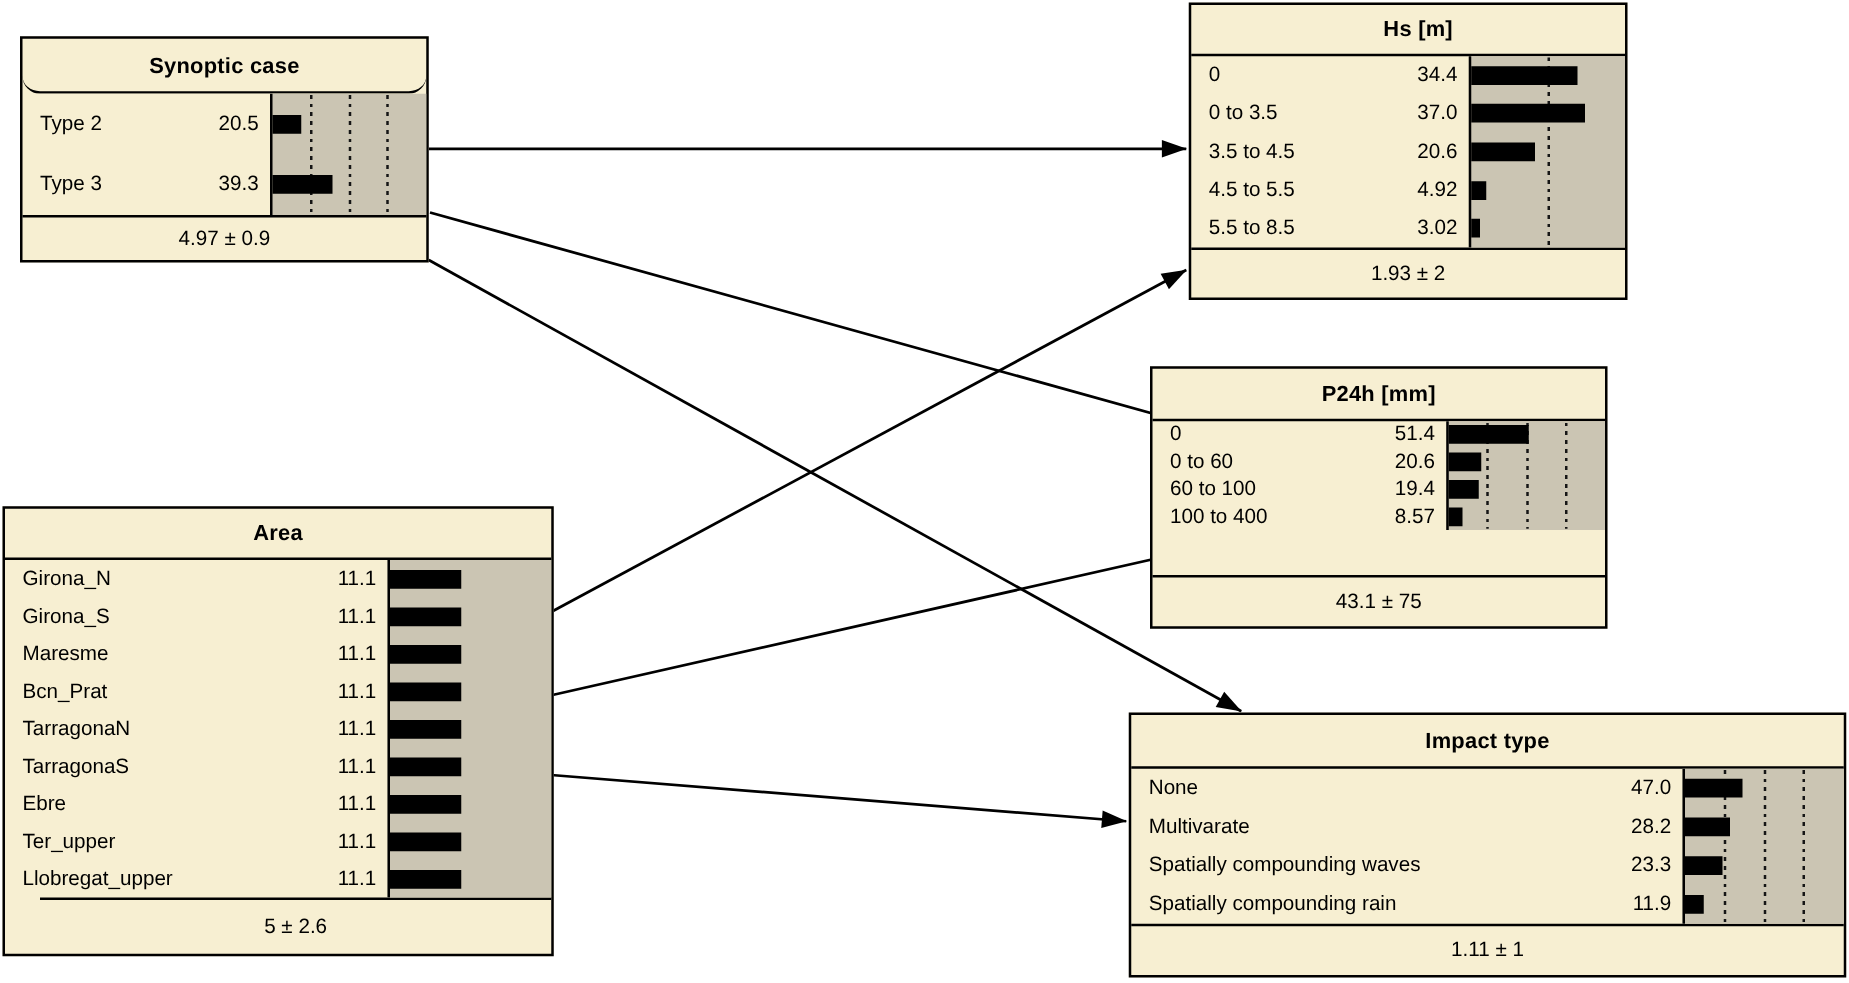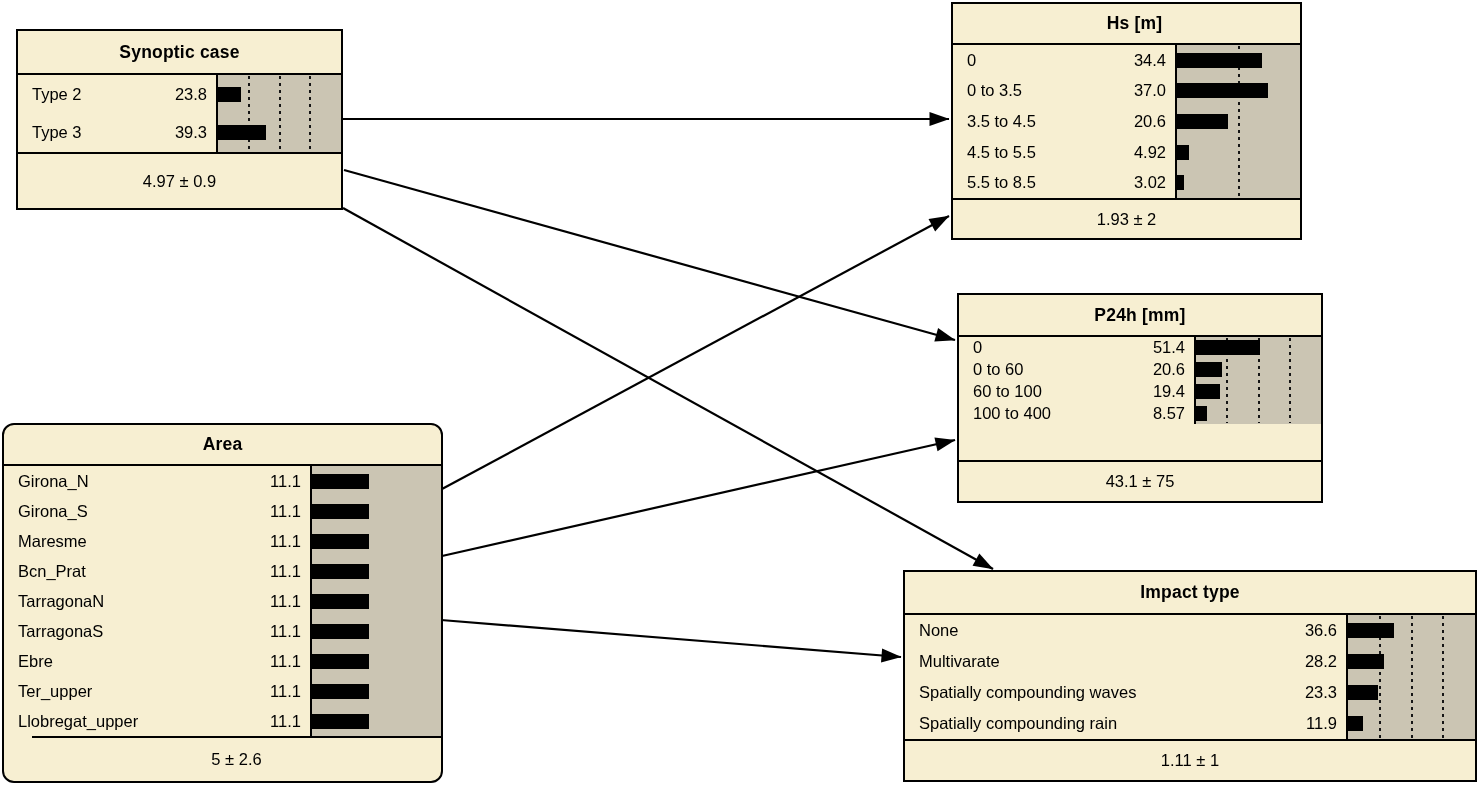--- a/index.html
+++ b/index.html
@@ -67,50 +67,50 @@
     </defs>
   <line x1="343" y1="119" x2="949" y2="119" marker-end="url(#arrowhead)"></line>
       <line x1="344" y1="170" x2="955" y2="340" marker-end="url(#arrowhead)"></line>
       <line x1="343" y1="208" x2="993" y2="569" marker-end="url(#arrowhead)"></line>
       <line x1="442" y1="489" x2="949" y2="216" marker-end="url(#arrowhead)"></line>
       <line x1="442" y1="556" x2="955" y2="440" marker-end="url(#arrowhead)"></line>
       <line x1="441" y1="620" x2="901" y2="657" marker-end="url(#arrowhead)"></line>
     </svg>
 
   <div class="node" style="left:16px; top:29px; width:327px; height:181px; --barw:125px;">
-    <div class="node-title" style="height:44px;">Synoptic case</div>
+    <div class="node-title" style="height:44px;border-radius:14px;">Synoptic case</div>
     <div class="node-body">
       <div class="bar-region">
           <div class="gridline" style="left: 25%;"></div>
           <div class="gridline" style="left: 50%;"></div>
           <div class="gridline" style="left: 75%;"></div>
         </div>
       <div class="state-row">
         <div class="state-text">
             <span>Type 2</span>
-            <span>23.8</span>
+            <span>20.5</span>
           </div>
         <div class="state-barcell">
             <div class="state-bar" style="width: 18.6%;"></div>
           </div>
       </div>
       <div class="state-row">
         <div class="state-text">
             <span>Type 3</span>
             <span>39.3</span>
           </div>
         <div class="state-barcell">
             <div class="state-bar" style="width: 39.3%;"></div>
           </div>
       </div>
     </div>
-    <div class="node-footer" style="height:56px;text-align:right;">4.97 ± 0.9</div>
-  </div>
-
-  <div class="node" style="left:2px; top:423px; width:441px; height:360px;border-radius:12px; --barw:131px;">
+    <div class="node-footer" style="height:36px;text-align:right;">4.97 ± 0.9</div>
+  </div>
+
+  <div class="node" style="left:2px; top:405px; width:441px; height:360px; --barw:131px;">
     <div class="node-title" style="height:41px;">Area</div>
     <div class="node-body">
       <div class="bar-region"></div>
       <div class="state-row">
         <div class="state-text">
             <span>Girona_N</span>
             <span>11.1</span>
           </div>
         <div class="state-barcell">
             <div class="state-bar" style="width: 44.4%;"></div>
@@ -240,21 +240,21 @@
             <span>3.02</span>
           </div>
         <div class="state-barcell">
             <div class="state-bar" style="width: 6.04%;"></div>
           </div>
       </div>
     </div>
     <div class="node-footer" style="height:40px;">1.93 ± 2</div>
   </div>
 
-  <div class="node" style="left:957px; top:293px; width:366px; height:210px; --barw:127px;">
+  <div class="node" style="left:920px; top:293px; width:366px; height:210px; --barw:127px;">
     <div class="node-title" style="height:42px;">P24h [mm]</div>
     <div class="node-body">
       <div class="bar-region">
           <div class="gridline" style="left: 25%;"></div>
           <div class="gridline" style="left: 50%;"></div>
           <div class="gridline" style="left: 75%;"></div>
         </div>
       <div class="state-row">
         <div class="state-text">
             <span>0</span>
@@ -299,21 +299,21 @@
     <div class="node-title" style="height:43px;">Impact type</div>
     <div class="node-body">
       <div class="bar-region">
           <div class="gridline" style="left: 25%;"></div>
           <div class="gridline" style="left: 50%;"></div>
           <div class="gridline" style="left: 75%;"></div>
         </div>
       <div class="state-row">
         <div class="state-text">
             <span>None</span>
-            <span>36.6</span>
+            <span>47.0</span>
           </div>
         <div class="state-barcell">
             <div class="state-bar" style="width: 36.6%;"></div>
           </div>
       </div>
       <div class="state-row">
         <div class="state-text">
             <span>Multivarate</span>
             <span>28.2</span>
           </div>

